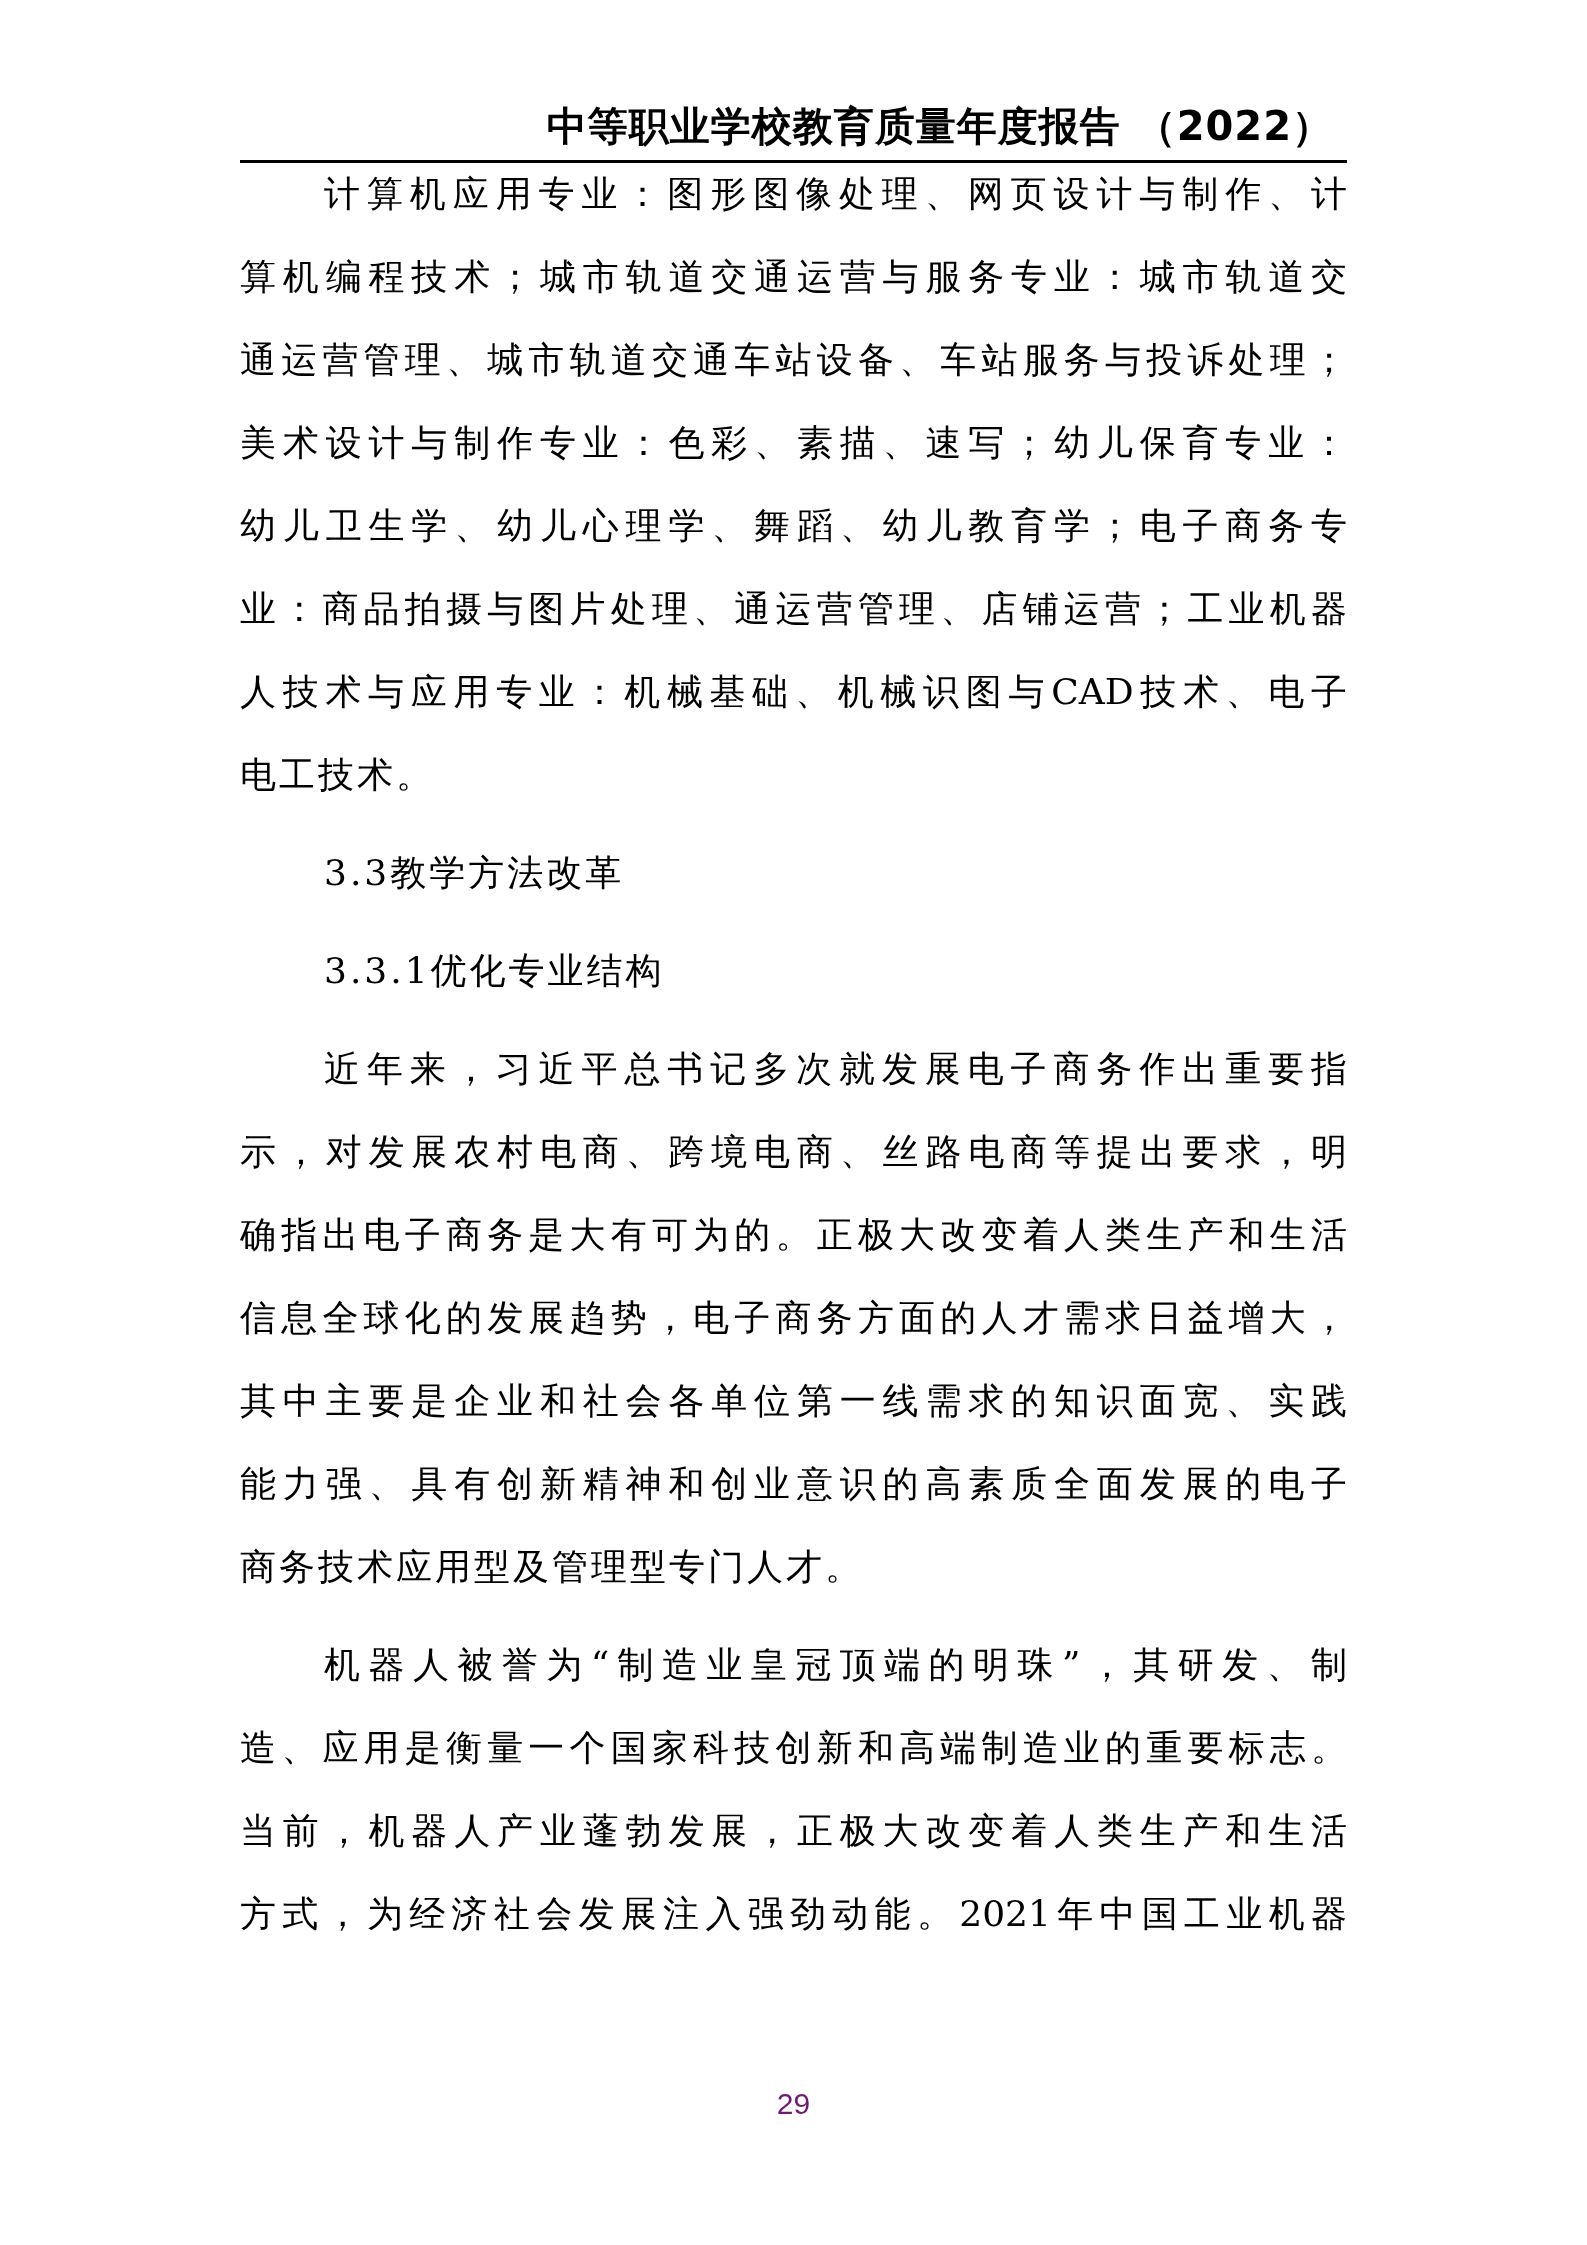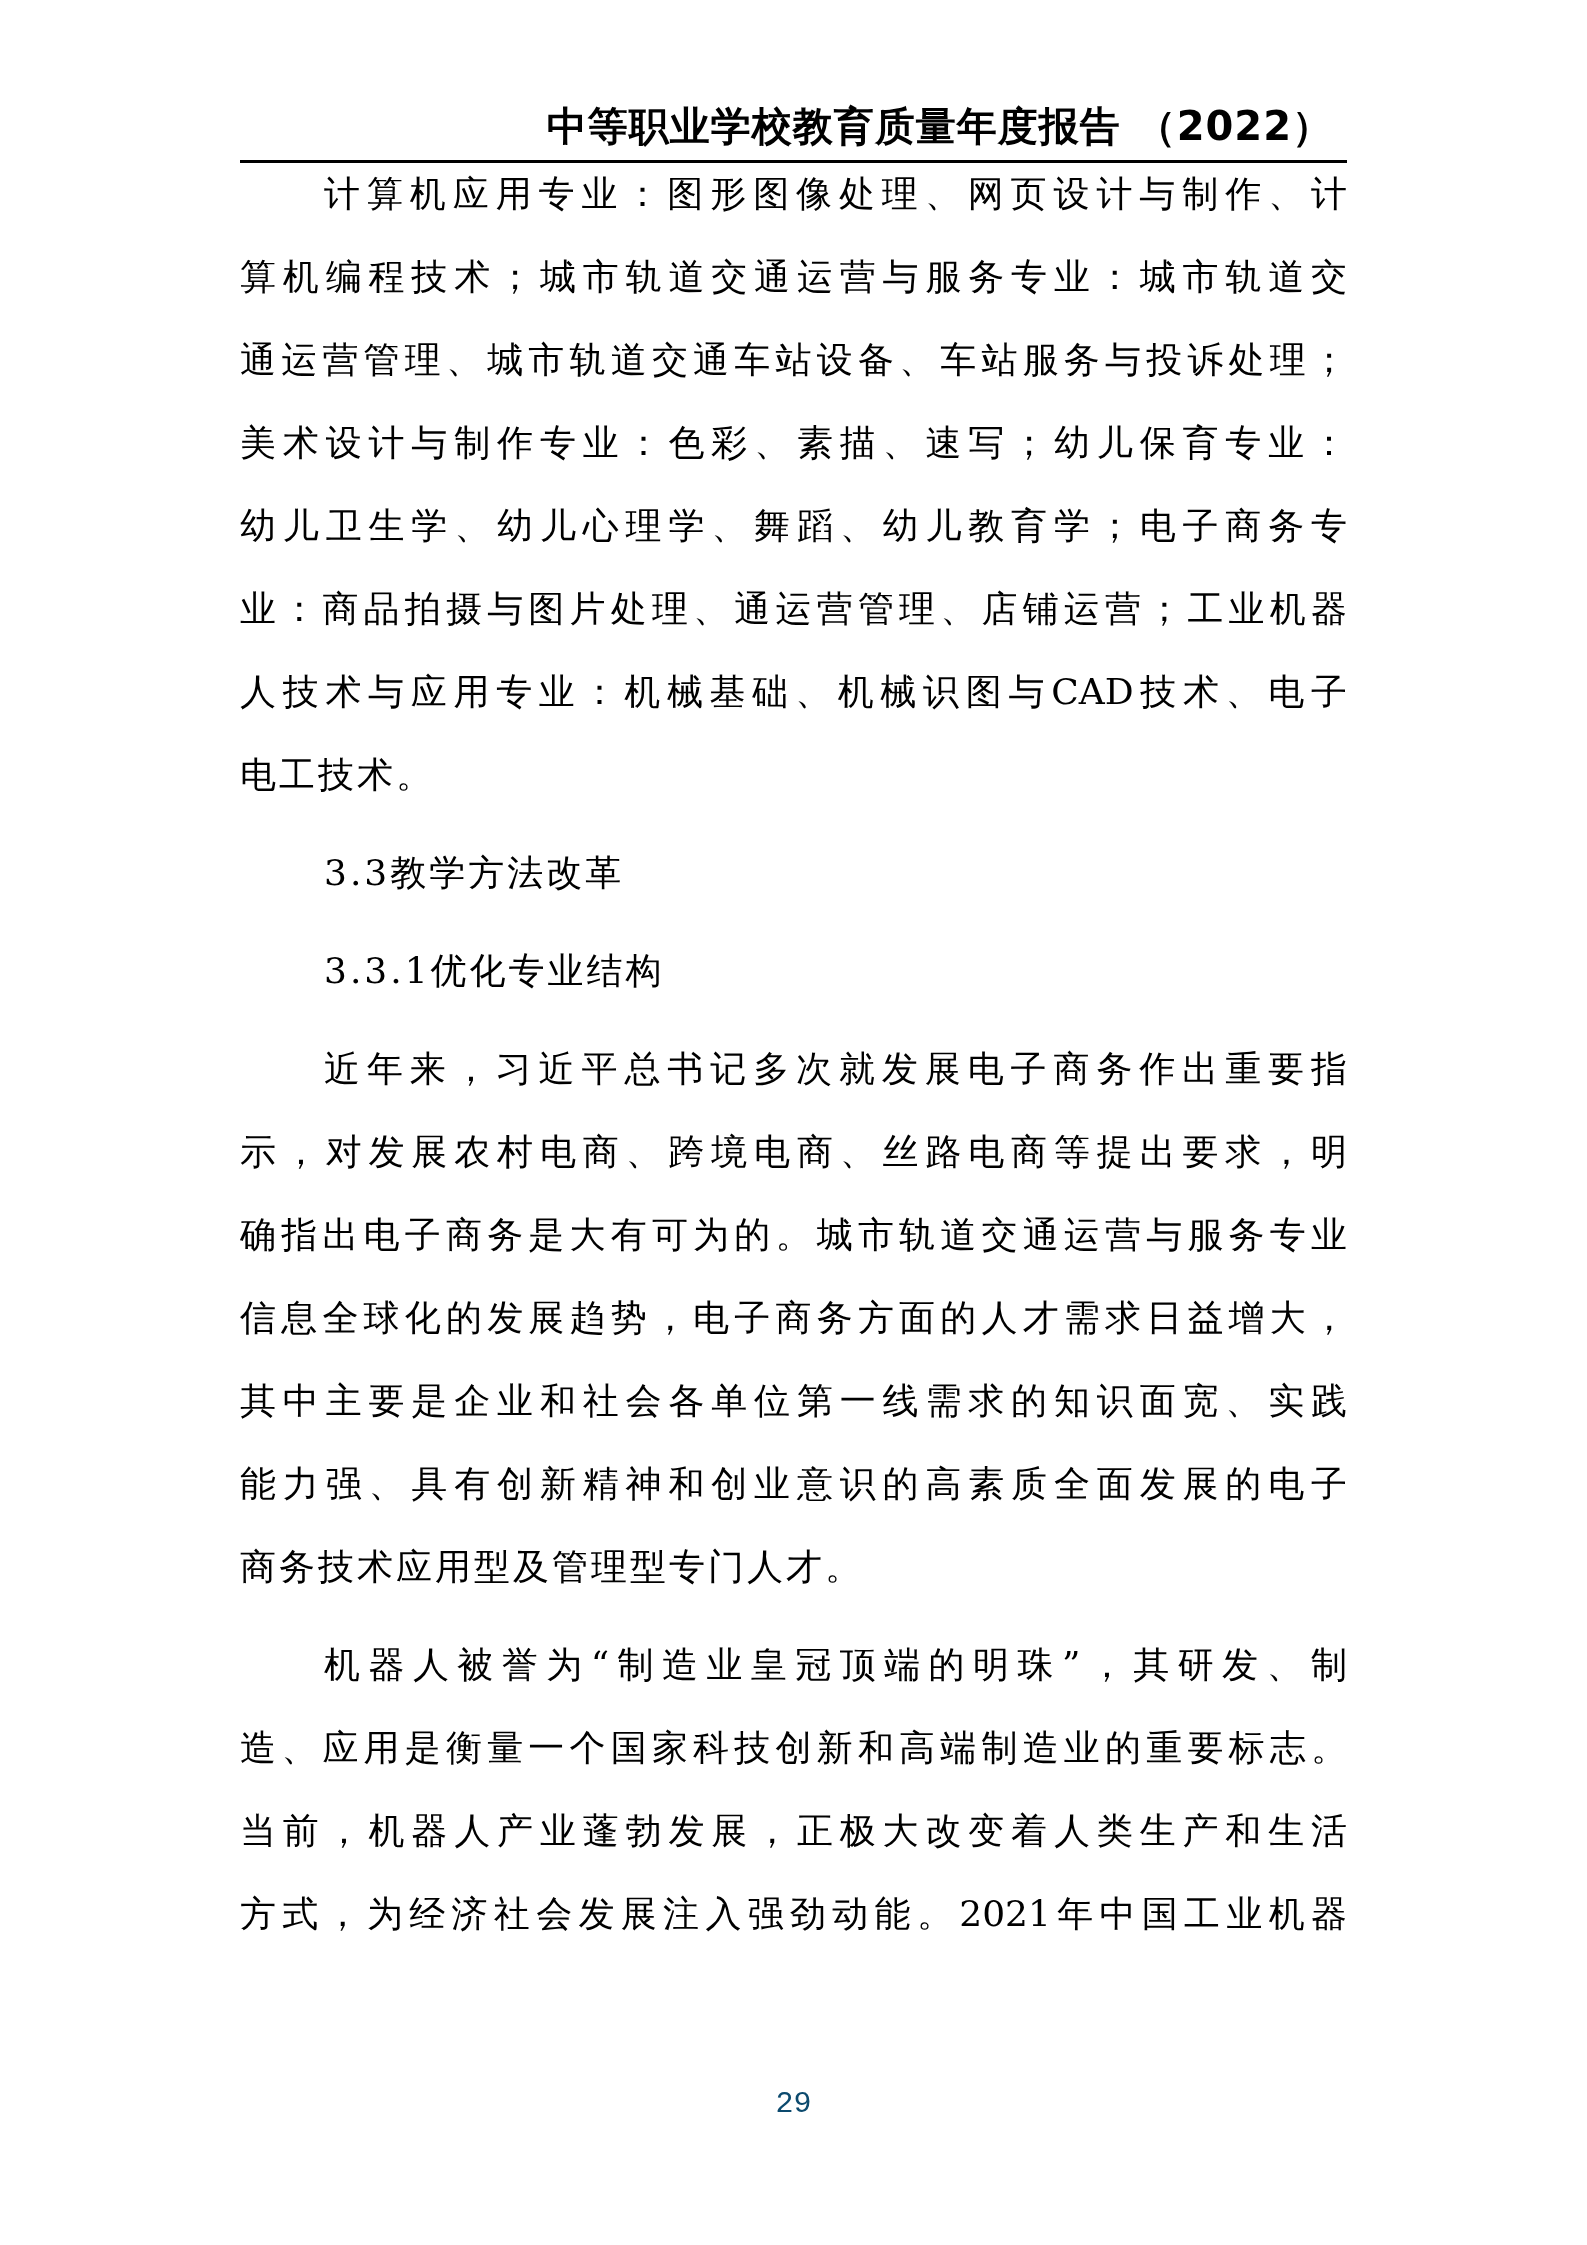--- a/index.html
+++ b/index.html
@@ -64,24 +64,24 @@
   
   .page-footer {
     position: absolute;
     left: 0;
     top: 2086px;
     width: 100%;
     text-align: center;
   }
   .page-number {
     display: inline-block;
-    font-family: Liberation Mono, monospace;
+    font-family: Liberation Sans, sans-serif;
     font-size: 30px;
     line-height: 36px;
-    color: #0c4a6e;
+    color: #701a75;
   }
 </style>
 </head>
 <body>
 
 <div class="page">
 
   <header class="page-header">
     <div class="header-title">中等职业学校教育质量年度报告 （2022）</div>
     <div class="header-rule"></div>
@@ -100,21 +100,21 @@
       </div>
       <div class="block heading">
         <div class="line plain indent">3.3教学方法改革</div>
       </div>
       <div class="block heading">
         <div class="line plain indent">3.3.1优化专业结构</div>
       </div>
       <div class="block paragraph">
         <div class="line indent">近年来，习近平总书记多次就发展电子商务作出重要指</div>
         <div class="line">示，对发展农村电商、跨境电商、丝路电商等提出要求，明</div>
-        <div class="line">确指出电子商务是大有可为的。城市轨道交通运营与服务专业</div>
+        <div class="line">确指出电子商务是大有可为的。正极大改变着人类生产和生活</div>
         <div class="line">信息全球化的发展趋势，电子商务方面的人才需求日益增大，</div>
         <div class="line">其中主要是企业和社会各单位第一线需求的知识面宽、实践</div>
         <div class="line">能力强、具有创新精神和创业意识的高素质全面发展的电子</div>
         <div class="line plain">商务技术应用型及管理型专门人才。</div>
       </div>
       <div class="block paragraph">
         <div class="line indent">机器人被誉为“制造业皇冠顶端的明珠”，其研发、制</div>
         <div class="line">造、应用是衡量一个国家科技创新和高端制造业的重要标志。</div>
         <div class="line">当前，机器人产业蓬勃发展，正极大改变着人类生产和生活</div>
         <div class="line">方式，为经济社会发展注入强劲动能。2021年中国工业机器</div>

